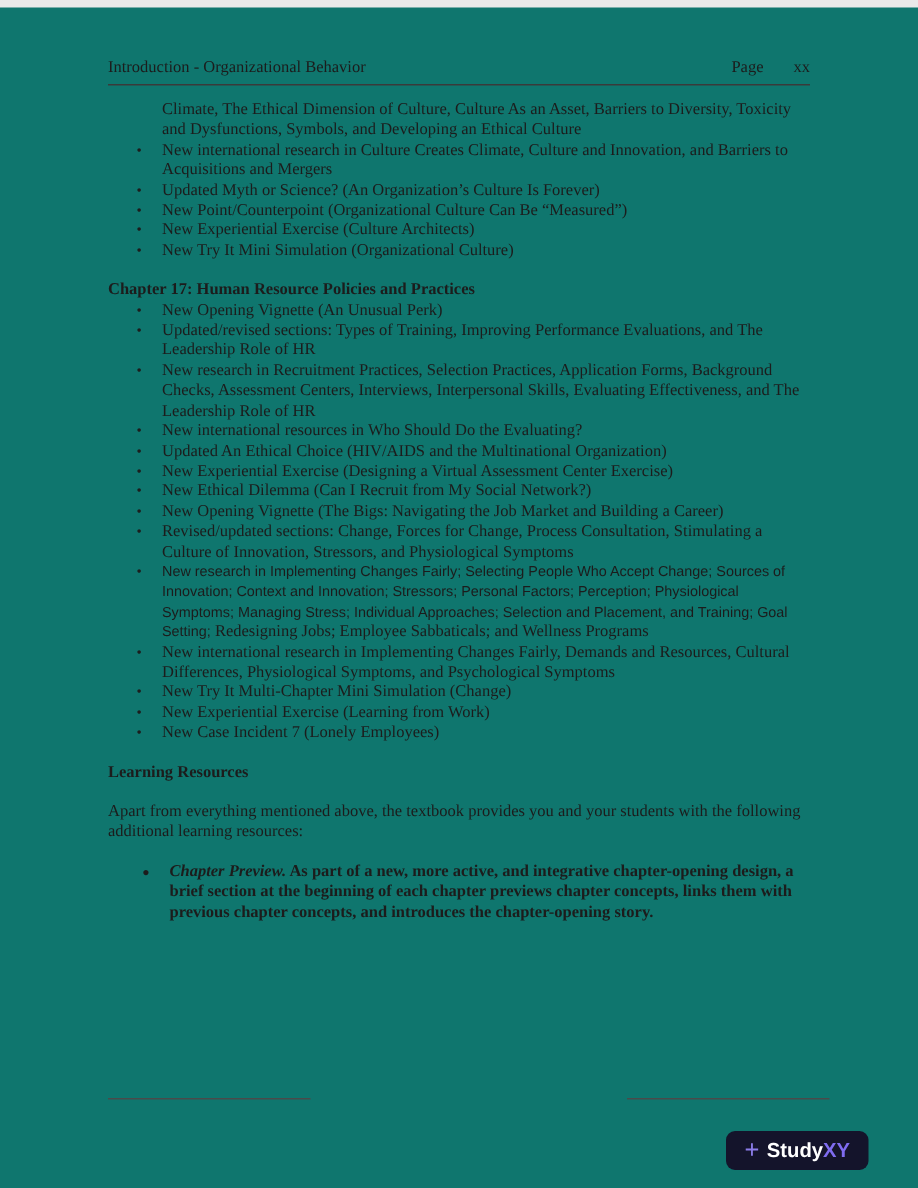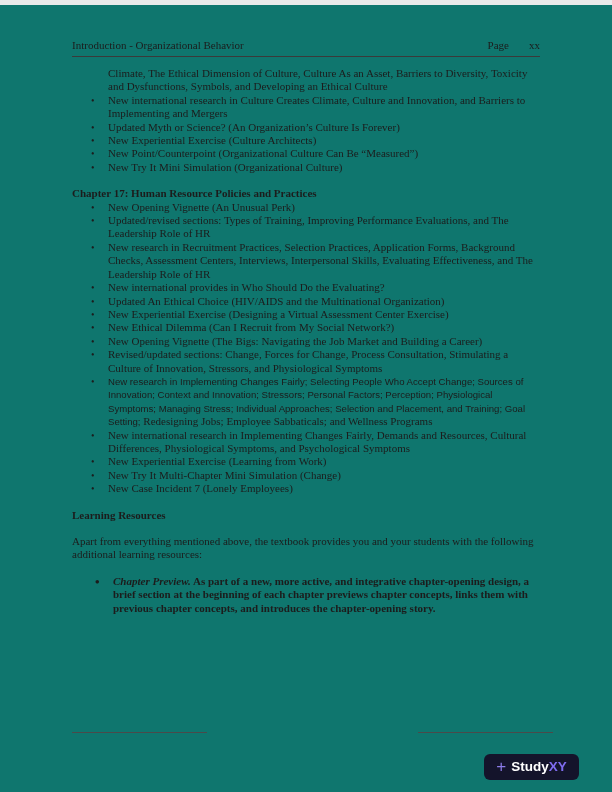--- a/index.html
+++ b/index.html
@@ -58,33 +58,33 @@
       <span>Page</span><span class="pgnum">xx</span>
     </span>
   </div>
 
   <div class="body">
 
     <div class="hang">Climate, The Ethical Dimension of Culture, Culture As an Asset, Barriers to Diversity, Toxicity and Dysfunctions, Symbols, and Developing an Ethical Culture</div>
 
     <div class="brow">
         <span class="mk"></span>
-        <span class="bt">New international research in Culture Creates Climate, Culture and Innovation, and Barriers to Implementing and Mergers</span>
+        <span class="bt">New international research in Culture Creates Climate, Culture and Innovation, and Barriers to Acquisitions and Mergers</span>
       </div>
     <div class="brow">
         <span class="mk"></span>
         <span class="bt">Updated Myth or Science? (An Organization’s Culture Is Forever)</span>
       </div>
     <div class="brow">
         <span class="mk"></span>
-        <span class="bt">New Experiential Exercise (Culture Architects)</span>
+        <span class="bt">New Point/Counterpoint (Organizational Culture Can Be “Measured”)</span>
       </div>
     <div class="brow">
         <span class="mk"></span>
-        <span class="bt">New Point/Counterpoint (Organizational Culture Can Be “Measured”)</span>
+        <span class="bt">New Experiential Exercise (Culture Architects)</span>
       </div>
     <div class="brow">
         <span class="mk"></span>
         <span class="bt">New Try It Mini Simulation (Organizational Culture)</span>
       </div>
 
     <h2>Chapter 17: Human Resource Policies and Practices</h2>
     <div class="brow">
         <span class="mk"></span>
         <span class="bt">New Opening Vignette (An Unusual Perk)</span>
@@ -92,21 +92,21 @@
     <div class="brow">
         <span class="mk"></span>
         <span class="bt">Updated/revised sections: Types of Training, Improving Performance Evaluations, and The Leadership Role of HR</span>
       </div>
     <div class="brow">
         <span class="mk"></span>
         <span class="bt">New research in Recruitment Practices, Selection Practices, Application Forms, Background Checks, Assessment Centers, Interviews, Interpersonal Skills, Evaluating Effectiveness, and The Leadership Role of HR</span>
       </div>
     <div class="brow">
         <span class="mk"></span>
-        <span class="bt">New international provides in Who Should Do the Evaluating?</span>
+        <span class="bt">New international resources in Who Should Do the Evaluating?</span>
       </div>
     <div class="brow">
         <span class="mk"></span>
         <span class="bt">Updated An Ethical Choice (HIV/AIDS and the Multinational Organization)</span>
       </div>
     <div class="brow">
         <span class="mk"></span>
         <span class="bt">New Experiential Exercise (Designing a Virtual Assessment Center Exercise)</span>
       </div>
     <div class="brow">
@@ -125,25 +125,25 @@
     <div class="brow">
         <span class="mk"></span>
         <span class="bt"><span class="sans">New research in Implementing Changes Fairly; Selecting People Who Accept Change; Sources of Innovation; Context and Innovation; Stressors; Personal Factors; Perception; Physiological Symptoms; Managing Stress; Individual Approaches; Selection and Placement, and Training; Goal Setting;</span> <span>Redesigning Jobs; Employee Sabbaticals; and Wellness Programs</span></span>
       </div>
     <div class="brow">
         <span class="mk"></span>
         <span class="bt">New international research in Implementing Changes Fairly, Demands and Resources, Cultural Differences, Physiological Symptoms, and Psychological Symptoms</span>
       </div>
     <div class="brow">
         <span class="mk"></span>
-        <span class="bt">New Experiential Exercise (Learning from Work)</span>
+        <span class="bt">New Try It Multi-Chapter Mini Simulation (Change)</span>
       </div>
     <div class="brow">
         <span class="mk"></span>
-        <span class="bt">New Try It Multi-Chapter Mini Simulation (Change)</span>
+        <span class="bt">New Experiential Exercise (Learning from Work)</span>
       </div>
     <div class="brow">
         <span class="mk"></span>
         <span class="bt">New Case Incident 7 (Lonely Employees)</span>
       </div>
 
     <h2>Learning Resources</h2>
     <div class="lr-intro">Apart from everything mentioned above, the textbook provides you and your students with the following additional learning resources:</div>
 
     <div class="lrow">

